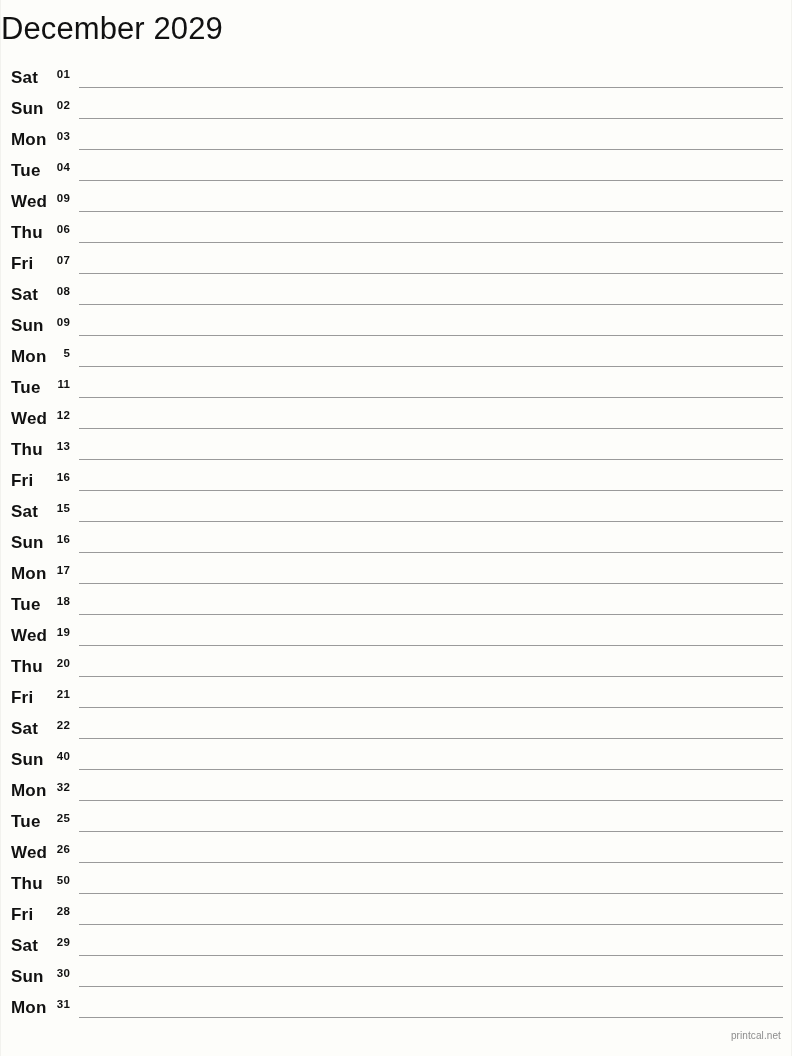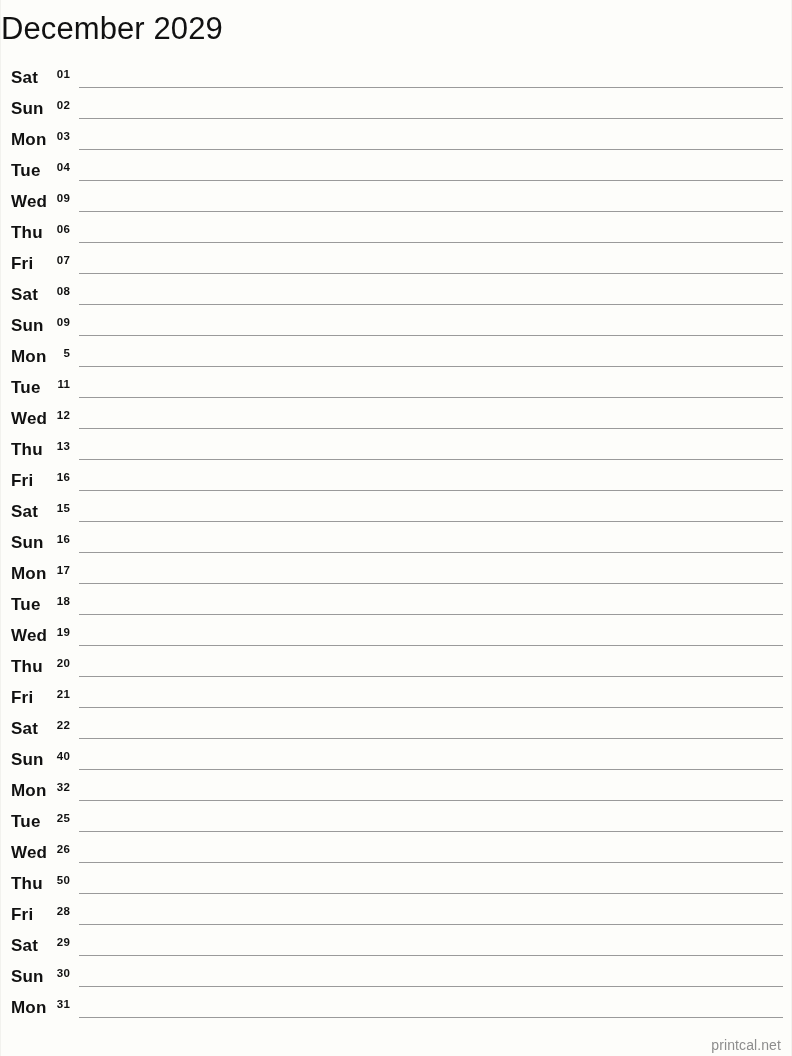--- a/index.html
+++ b/index.html
@@ -71,22 +71,22 @@
     position: absolute;
     left: 78px;
     right: 10px;
     top: 27px;
     height: 0;
     border-bottom: 1px solid #9a9a9a;
   }
   .footer {
     position: absolute;
     right: 10px;
-    bottom: 3px;
-    font-size: 14px;
+    bottom: 15px;
+    font-size: 10px;
     color: #8d8d8d;
     letter-spacing: 0.1px;
   }
 </style>
 </head>
 <body>
 
 <div class="page">
 
   <div class="title">December 2029</div>

